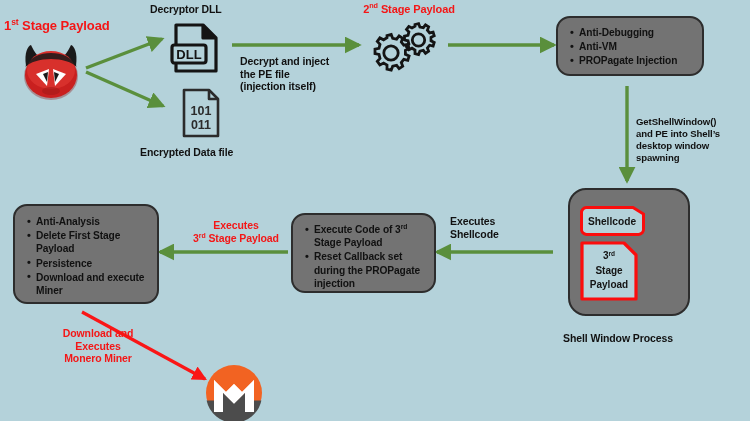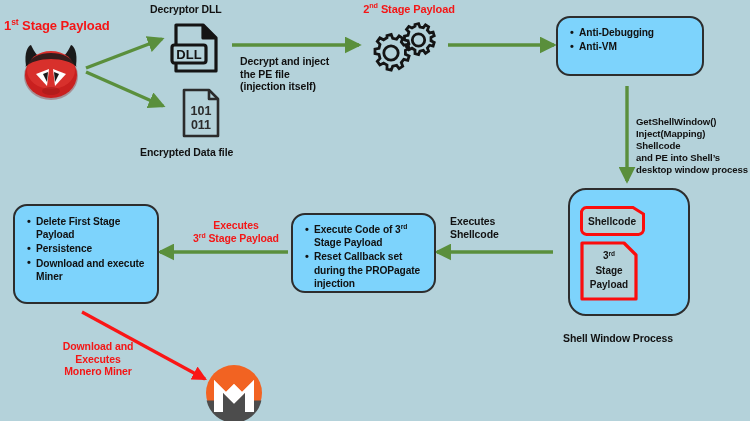--- a/index.html
+++ b/index.html
@@ -27,21 +27,21 @@
     color:#f41616;
     font-size:10.5px;
     line-height:12.5px;
     text-align:center;
     letter-spacing:-0.1px;
   }
   .rbox{
     box-sizing:border-box;
     border:2.2px solid #2d2d2d;
     border-radius:14px;
-    background:#7dd3fc;
+    background:#737373;
   }
   .rbox ul{
     margin:0;
     padding:0 0 0 15px;
     list-style:none;
   }
   .rbox li{
     font-size:10.2px;
     line-height:13.2px;
     font-weight:bold;
@@ -148,28 +148,28 @@
       <circle cx="46.5" cy="21" r="6.2"></circle>
       <path d="M15,16.5 l4.2,-1 l1.5,3.9 l3.9,0.8 l2.5,-3.3 l3.6,2.4 l-1.4,3.8 l2.5,3.1 l4,-0.9 l1.3,4.2 l-3.7,1.8 l0,4 l3.7,1.8 l-1.3,4.2 l-4,-0.9 l-2.5,3.1 l1.4,3.8 l-3.6,2.4 l-2.5,-3.3 l-3.9,0.8 l-1.5,3.9 l-4.2,-1 l0,-4.1 l-3.4,-2 l-3.7,1.9 l-2.6,-3.5 l2.7,-3 l-1,-3.9 l-4,-0.9 l0,-4.4 l4,-0.9 l1,-3.9 l-2.7,-3 l2.6,-3.5 l3.7,1.9 l3.4,-2 Z"></path>
       <circle cx="19" cy="34" r="7.2"></circle>
     </g>
   </svg>
 
   <div class="abs rbox" style="left:556px;top:16px;width:148px;height:60px;padding:8px 6px 0 6px;">
     <ul>
       <li>Anti-Debugging</li>
       <li>Anti-VM</li>
+      <li>PROPagate Injection</li>
     </ul>
   </div>
 
   <div class="abs lbl" style="left:636px;top:116px;width:114px;font-size:9.6px;line-height:12px;">
     <div>GetShellWindow()</div>
-    <div>Inject(Mapping) Shellcode</div>
     <div>and PE into Shell’s</div>
-    <div>desktop window process</div>
+    <div>desktop window spawning</div>
   </div>
 
   <div class="abs rbox" style="left:568px;top:188px;width:122px;height:128px;border-radius:18px;"></div>
 
   <svg class="abs" style="left:578px;top:205px;width:68px;height:32px;" viewBox="0 0 68 32">
     <path d="M3.5,8 a5,5 0 0 1 5,-5.5 L55,2.5 L65.5,9 L65.5,24 a5,5 0 0 1 -5,5.5 L8.5,29.5 a5,5 0 0 1 -5,-5.5 Z" fill="#b4d2da" stroke="#fb0d0d" stroke-width="3"></path>
     <text x="34" y="20" font-family="Liberation Sans, sans-serif" font-size="10.2" font-weight="bold" fill="#141414" text-anchor="middle">Shellcode</text>
   </svg>
 
   <svg class="abs" style="left:580px;top:241px;width:58px;height:60px;" viewBox="0 0 58 60">
@@ -197,27 +197,28 @@
 
   <div class="abs lbl-red" style="left:178px;top:219px;width:116px;">
     <div>Executes</div>
     <div>
       <span>3</span><sup>rd</sup><span> Stage Payload</span>
     </div>
   </div>
 
   <div class="abs rbox" style="left:13px;top:204px;width:146px;height:100px;padding:9px 6px 0 6px;">
     <ul>
+      <li>Anti-Analysis</li>
       <li>Delete First Stage Payload</li>
       <li>Persistence</li>
       <li>Download and execute Miner</li>
     </ul>
   </div>
 
-  <div class="abs lbl-red" style="left:43px;top:340px;width:110px;">
+  <div class="abs lbl-red" style="left:43px;top:327px;width:110px;">
     <div>Download and</div>
     <div>Executes</div>
     <div>Monero Miner</div>
   </div>
 
   <svg class="abs" style="left:205px;top:364px;width:58px;height:58px;" viewBox="0 0 58 58">
     <circle cx="29" cy="29" r="28" fill="#f26322"></circle>
     <path d="M1.6,36.5 A28,28 0 0 0 56.4,36.5 Z" fill="#4c4c4c"></path>
     <path d="M9,48 L9,16 L21,28 L29,20 L37,28 L49,16 L49,48 L40,48 L40,29 L29,40 L18,29 L18,48 Z" fill="#ffffff"></path>
     <path d="M9,48 L9,16 L21,28 L29,20 L37,28 L49,16 L49,48 L40,48 L40,29 L29,40 L18,29 L18,48 Z" fill="#4c4c4c" transform="translate(0,0)" opacity="0"></path>

